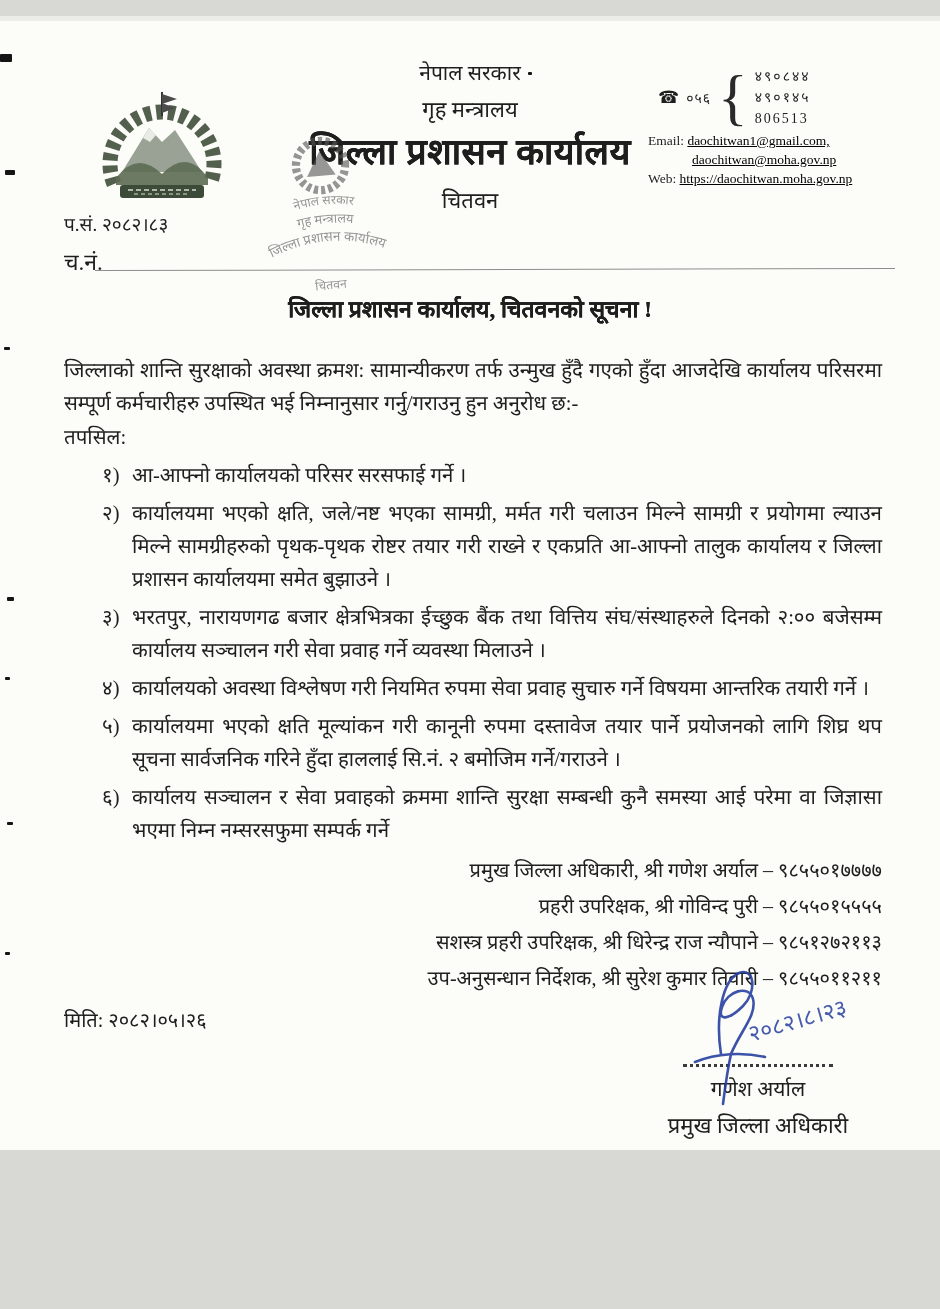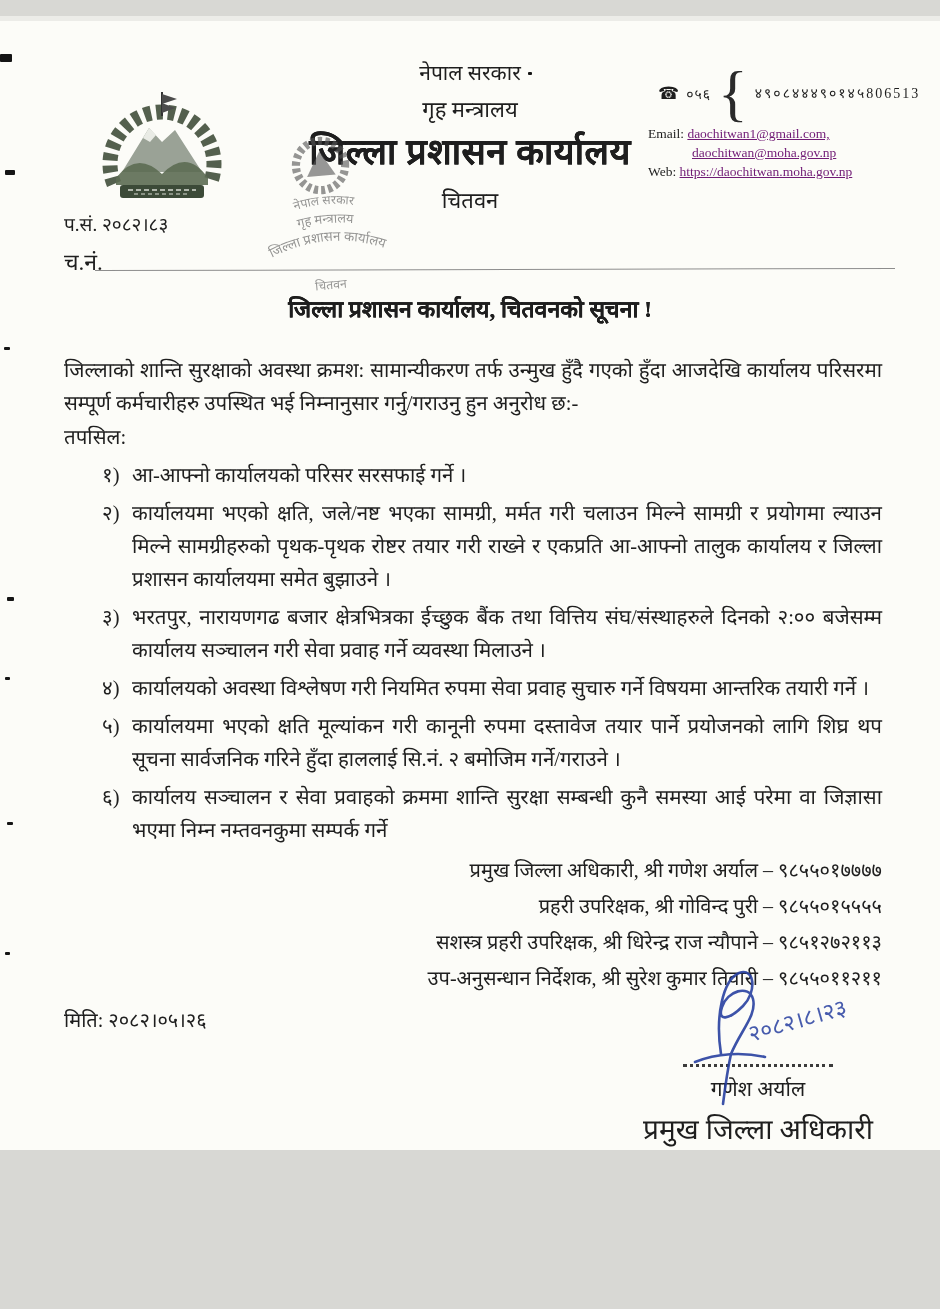--- a/index.html
+++ b/index.html
@@ -20,23 +20,23 @@
   .hdr-govt { font-size:21px; }
   .hdr-min  { font-size:22px; margin-top:7px; }
   .hdr-office { font-size:36px; font-weight:700; margin-top:3px; white-space:nowrap;
                 text-shadow:0 0 .6px #000; letter-spacing:.5px; }
   .hdr-dist { font-size:22px; margin-top:9px; }
   .hdr-right { position:absolute; left:648px; top:50px; width:270px; font-size:13.5px; }
   .phone-row { display:flex; align-items:center; gap:7px; margin-left:10px; }
   .phone-glyph { font-size:17px; }
   .phone-code { font-size:14px; letter-spacing:1px; }
   .phone-brace { font-size:62px; font-weight:200; line-height:.9; color:#2a2a2a; }
-  .phone-nums { display:flex; flex-direction:row; line-height:21px; font-size:14px; letter-spacing:2px; }
+  .phone-nums { display:flex; flex-direction:column; line-height:21px; font-size:14px; letter-spacing:2px; }
   .email-block { margin-top:2px; line-height:19px; }
-  .lnk { text-decoration:underline; color:#701a75; }
+  .lnk { text-decoration:underline; color:#000000; }
   .email-line2 { margin-left:44px; }
   .web-row { margin-top:2px; }
   
   .stamp { position:absolute; left:222px; top:110px; width:205px; height:170px;
            transform:rotate(-5deg); opacity:.8; }
   
   .ref-ps { position:absolute; left:64px; top:195px; font-size:19px; }
   .ref-cn { position:absolute; left:64px; top:229px; font-size:23px; }
   .ref-line { position:absolute; left:95px; top:253px; width:800px; border-top:1.5px solid #8d8d8d;
               transform:rotate(-.15deg); }
@@ -50,21 +50,21 @@
   .item { display:flex; margin-bottom:5px; }
   .item-num { width:30px; flex-shrink:0; }
   .item-text { flex:1; text-align:justify; }
   .contacts { margin-top:3px; margin-left:74px; line-height:36px; font-size:20px;text-align:right; }
   
   .dateblock { position:absolute; left:64px; top:986px; font-size:20px; line-height:37px; }
   .sigblock { position:absolute; left:608px; top:952px; width:300px; text-align:center; }
   .sig-svg { position:absolute; left:35px; top:-12px; width:230px; height:150px; pointer-events:none; }
   .sig-dots { width:150px; margin:96px auto 0; border-bottom:3.5px dotted #3b3b3b; }
   .sig-name { font-size:21px; margin-top:7px; }
-  .sig-title { font-size:28px; margin-top:7px; }
+  .sig-title { font-size:22px; margin-top:7px; }
   
   .foot-line { position:absolute; left:0; top:1246px; width:940px; border-top:1px solid #9b9b9b;
                transform:rotate(.08deg); }
   .foot-motto { position:absolute; left:0; top:1254px; width:100%; text-align:center;
                 font-size:15px; color:#44554d; }
 </style>
 </head>
 <body>
 
 <div class="page">
@@ -171,21 +171,21 @@
       <div class="item">
         <span class="item-num">४)</span>
         <span class="item-text">कार्यालयको अवस्था विश्लेषण गरी नियमित रुपमा सेवा प्रवाह सुचारु गर्ने विषयमा आन्तरिक तयारी गर्ने ।</span>
       </div>
       <div class="item">
         <span class="item-num">५)</span>
         <span class="item-text">कार्यालयमा भएको क्षति मूल्यांकन गरी कानूनी रुपमा दस्तावेज तयार पार्ने प्रयोजनको लागि शिघ्र थप सूचना सार्वजनिक गरिने हुँदा हाललाई सि.नं. २ बमोजिम गर्ने/गराउने ।</span>
       </div>
       <div class="item">
         <span class="item-num">६)</span>
-        <span class="item-text">कार्यालय सञ्चालन र सेवा प्रवाहको क्रममा शान्ति सुरक्षा सम्बन्धी कुनै समस्या आई परेमा वा जिज्ञासा भएमा निम्न नम्तवनकुमा सम्पर्क गर्ने</span>
+        <span class="item-text">कार्यालय सञ्चालन र सेवा प्रवाहको क्रममा शान्ति सुरक्षा सम्बन्धी कुनै समस्या आई परेमा वा जिज्ञासा भएमा निम्न नम्सरसफुमा सम्पर्क गर्ने</span>
       </div>
     </div>
 
     <div class="contacts">
       <div>प्रमुख जिल्ला अधिकारी, श्री गणेश अर्याल – ९८५५०१७७७७</div>
       <div>प्रहरी उपरिक्षक, श्री गोविन्द पुरी – ९८५५०१५५५५</div>
       <div>सशस्त्र प्रहरी उपरिक्षक, श्री धिरेन्द्र राज न्यौपाने – ९८५१२७२११३</div>
       <div>उप-अनुसन्धान निर्देशक, श्री सुरेश कुमार तिवारी – ९८५५०११२११</div>
     </div>
   </div>

